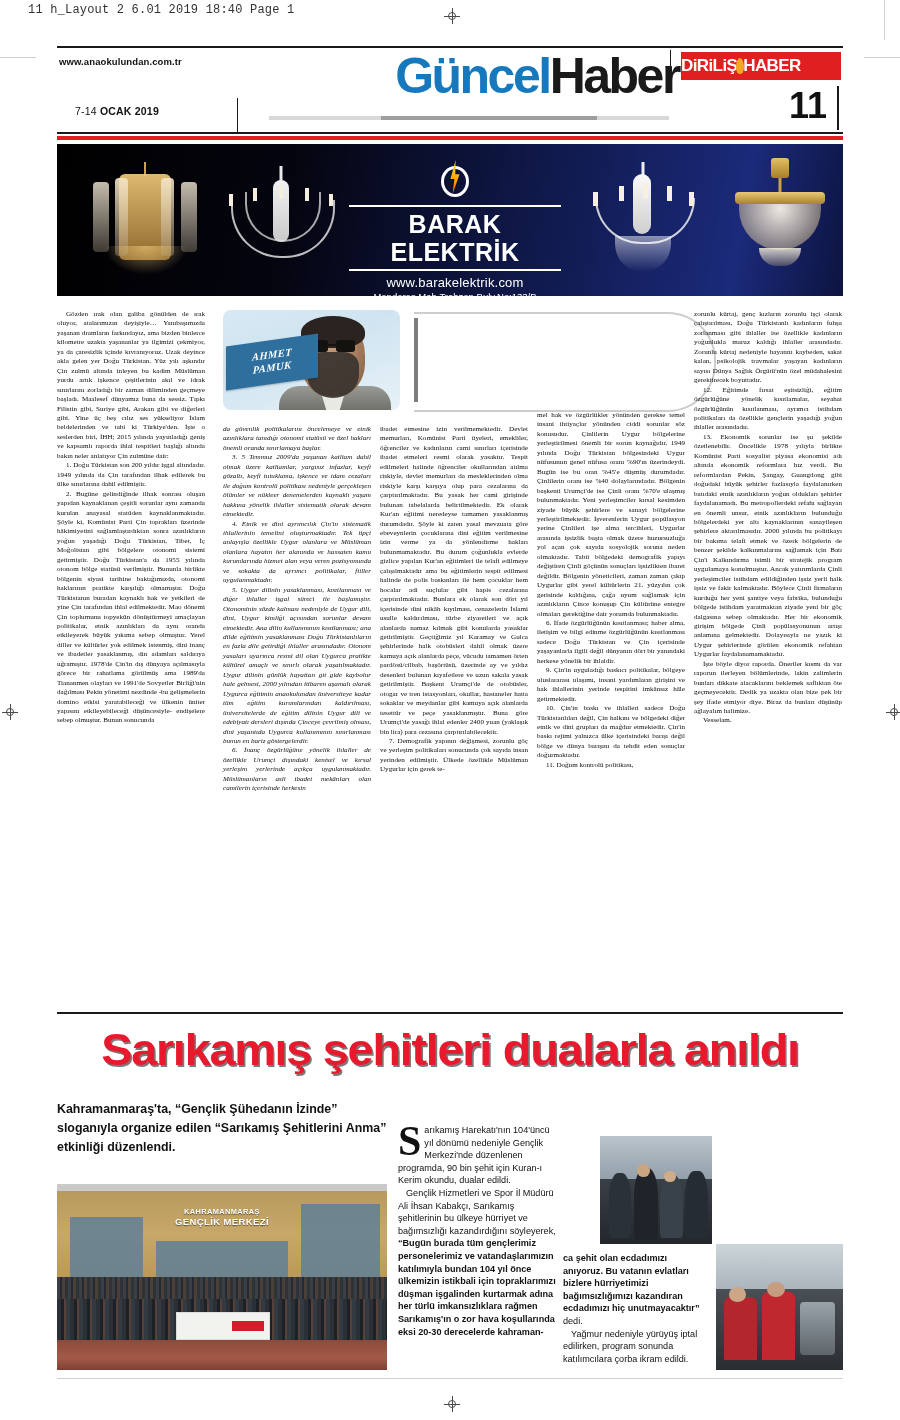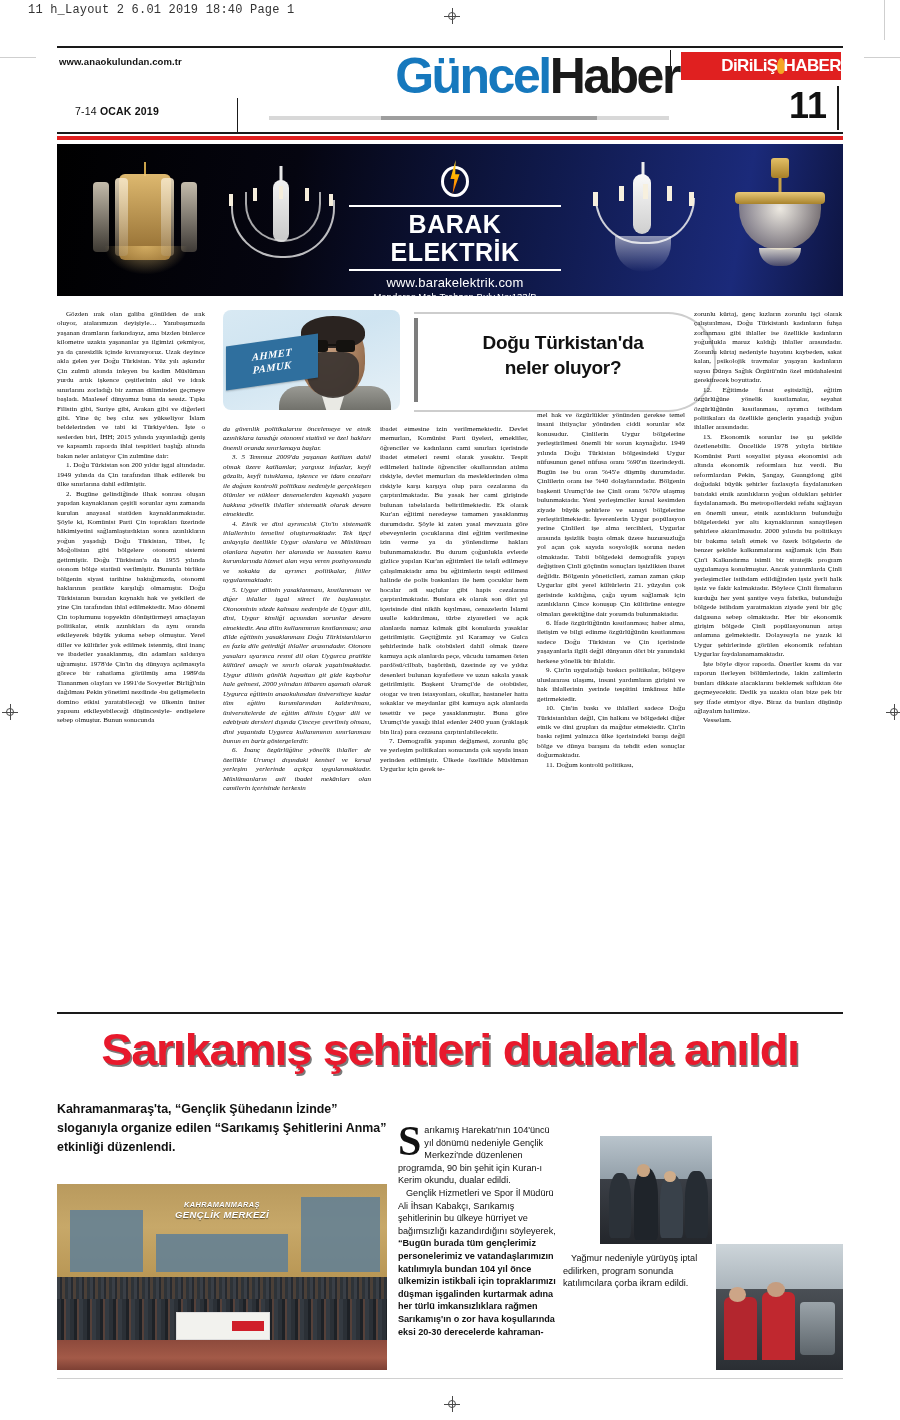--- a/index.html
+++ b/index.html
@@ -47,21 +47,21 @@
     background:linear-gradient(to right,#d8d8d8 0,#d8d8d8 28%,#9e9e9e 28%,#9e9e9e 82%,#d8d8d8 82%,#d8d8d8 100%);}
   .logo-wrap{position:absolute;left:300px;top:4px;width:360px;text-align:center;}
   .logo-title{
     font-family:"Liberation Sans", sans-serif;
     font-weight:bold;font-size:50px;line-height:52px;letter-spacing:-2.5px;
   }
   .logo-g{color:#1678bd;}
   .logo-h{color:#1a1a1a;}
   .brand-box{
     position:absolute;right:2px;top:6px;width:160px;height:28px;background:#e02020;
-    display:flex;align-items:center;justify-content:flex-end;
+    display:flex;align-items:center;justify-content:flex-start;
   }
   .brand-text{
     font-family:"Liberation Sans", sans-serif;font-weight:bold;
     font-size:17px;color:#fff;letter-spacing:-0.6px;position:relative;
   }
   .brand-text .b1{color:#fff;}
   .brand-flame{display:inline-block;width:8px;height:16px;background:#f5a623;
     border-radius:50% 50% 50% 50%/60% 60% 40% 40%;vertical-align:-3px;margin:0 -1px;}
   .page-no{
     position:absolute;right:16px;top:42px;
@@ -199,22 +199,22 @@
     font-family:"Liberation Sans", sans-serif;font-weight:bold;
     font-size:9.1px;line-height:12.6px;color:#111;
   }
   .tail p{margin:0;}
   .tail p.cont{text-indent:8px;font-weight:normal;}
   .tail .normal{font-weight:normal;}
 
   
   .photo{position:absolute;overflow:hidden;background:#c9c9c9;}
   .photo-main{left:57px;top:1184px;width:330px;height:186px;}
-  .bldg{position:absolute;left:0;top:0;width:100%;height:58%;
-    background:linear-gradient(180deg,#b99a5e 0%,#c7a869 40%,#b5924f 100%);font-style:italic;}
+  .bldg{position:absolute;left:0;top:7px;width:100%;height:58%;
+    background:linear-gradient(180deg,#b99a5e 0%,#c7a869 40%,#b5924f 100%);}
   .bldg-glass{position:absolute;background:#5f7f96;opacity:.85;}
   .bldg-sign{
     position:absolute;left:50%;top:16px;transform:translateX(-50%);
     font-family:"Liberation Sans", sans-serif;font-weight:bold;color:#fff;
     font-size:7.4px;line-height:9.5px;text-align:center;letter-spacing:.4px;
     text-shadow:0 1px 1px rgba(0,0,0,.5);white-space:nowrap;
   }
   .bldg-sign .l2{font-size:9.5px;}
   .crowd{position:absolute;left:0;top:50%;width:100%;height:34%;
     background:repeating-linear-gradient(90deg,#3a3f46 0 3px,#262a30 3px 5px,#4b4038 5px 8px,#2e3338 8px 11px);}
@@ -359,24 +359,20 @@
         </div>
       <div class="name-tag">
         <span>AHMET</span>
         <span style="padding-top:0;">PAMUK</span>
       </div>
     </div>
   </div>
 
   <div class="headline-box"></div>
   <div class="headline-bar"></div>
-  <div class="headline">
-    <div>Doğu Türkistan'da</div>
-    <div>neler oluyor?</div>
-  </div>
 
   <div class="col c1">
     <p>Gözden ırak olan galiba gönülden de ırak oluyor, atalarımızın deyişiyle… Yanıbaşımızda yaşanan dramların farkındayız, ama bizden binlerce kilometre uzakta yaşananlar ya ilgimizi çekmiyor, ya da çaresizlik içinde kıvranıyoruz. Uzak deyince akla gelen yer Doğu Türkistan. Yüz yılı aşkındır Çin zulmü altında inleyen bu kadim Müslüman yurdu artık işkence çeşitlerinin akıl ve idrak sınırlarını zorladığı bir zaman diliminden geçmeye başladı. Maalesef dünyamız buna da sessiz. Tıpkı Filistin gibi, Suriye gibi, Arakan gibi ve diğerleri gibi. Yine üç beş cılız ses yükseliyor İslam beldelerinden ve tabi ki Türkiye'den. İşte o seslerden biri, İHH; 2015 yılında yayınladığı geniş ve kapsamlı raporda ihlal tespitleri başlığı altında bakın neler anlatıyor Çin zulmüne dair:</p>
     <p>1. Doğu Türkistan son 200 yıldır işgal altındadır. 1949 yılında da Çin tarafından ilhak edilerek bu ülke sınırlarına dahil edilmiştir.</p>
     <p>2. Bugüne gelindiğinde ilhak sonrası oluşan yapıdan kaynaklanan çeşitli sorunlar aynı zamanda kurulan anayasal statüden kaynaklanmaktadır. Şöyle ki, Komünist Parti Çin toprakları üzerinde hâkimiyetini sağlamlaştırdıktan sonra azınlıkların yoğun yaşadığı Doğu Türkistan, Tibet, İç Moğolistan gibi bölgelere otonomi sistemi getirmiştir. Doğu Türkistan'a da 1955 yılında otonom bölge statüsü verilmiştir. Bununla birlikte bölgenin siyasi tarihine baktığımızda, otonomi haklarının pratikte karşılığı olmamıştır. Doğu Türkistanın buradan kaynaklı hak ve yetkileri de yine Çin tarafından ihlal edilmektedir. Mao dönemi Çin toplumunu topyekûn dönüştürmeyi amaçlayan politikalar, etnik azınlıkları da aynı oranda etkileyerek büyük yıkıma sebep olmuştur. Yerel diller ve kültürler yok edilmek istenmiş, dini inanç ve ibadetler yasaklanmış, din adamları saldırıya uğramıştır. 1978'de Çin'in dış dünyaya açılmasıyla görece bir rahatlama görülmüş ama 1989'da Tiananmen olayları ve 1991'de Sovyetler Birliği'nin dağılması Pekin yönetimi nezdinde -bu gelişmelerin domino etkisi yaratabileceği ve ülkenin üniter yapısını etkileyebileceği düşüncesiyle- endişelere sebep olmuştur. Bunun sonucunda</p>
   </div>
 
   <div class="col c2">
     <p style="text-indent:0;">da güvenlik politikalarını öncelemeye ve etnik azınlıklara tanıdığı otonomi statüsü ve özel hakları önemli oranda sınırlamaya başlar.</p>
     <p>3. 5 Temmuz 2009'da yaşanan katliam dahil olmak üzere katliamlar, yargısız infazlar, keyfi gözaltı, keyfi tutuklama, işkence ve idam cezaları ile doğum kontrolü politikası nedeniyle gerçekleşen ölümler ve nükleer denemelerden kaynaklı yaşam hakkına yönelik ihlaller sistematik olarak devam etmektedir.</p>
@@ -416,20 +412,21 @@
 <div class="lede">
   <p style="text-indent:0;">
     <span class="dropcap">S</span><span>arıkamış Harekatı'nın 104'üncü yıl dönümü nedeniyle Gençlik Merkezi'nde düzenlenen programda, 90 bin şehit için Kuran-ı Kerim okundu, dualar edildi.</span>
   </p>
   <p>
     <span>Gençlik Hizmetleri ve Spor İl Müdürü Ali İhsan Kabakçı, Sarıkamış şehitlerinin bu ülkeye hürriyet ve bağımsızlığı kazandırdığını söyleyerek, </span><b>“Bugün burada tüm gençlerimiz personelerimiz ve vatandaşlarımızın katılımıyla bundan 104 yıl önce ülkemizin istikbali için topraklarımızı düşman işgalinden kurtarmak adına her türlü imkansızlıklara rağmen Sarıkamış'ın o zor hava koşullarında eksi 20-30 derecelerde kahraman-</b>
   </p>
 </div>
 
 <div class="tail">
+  <p><span>ca şehit olan ecdadımızı anıyoruz. Bu vatanın evlatları bizlere hürriyetimizi bağımsızlığımızı kazandıran ecdadımızı hiç unutmayacaktır”</span><span class="normal"> dedi.</span></p>
   <p class="cont">Yağmur nedeniyle yürüyüş iptal edilirken, program sonunda katılımcılara çorba ikram edildi.</p>
 </div>
 
 <div class="photo photo-main">
   <div class="bldg">
     <div class="bldg-glass" style="left:4%;top:24%;width:22%;height:58%;"></div>
     <div class="bldg-glass" style="left:30%;top:46%;width:40%;height:36%;"></div>
     <div class="bldg-glass" style="left:74%;top:12%;width:24%;height:70%;"></div>
     <div class="bldg-sign">
       <div>KAHRAMANMARAŞ</div>

